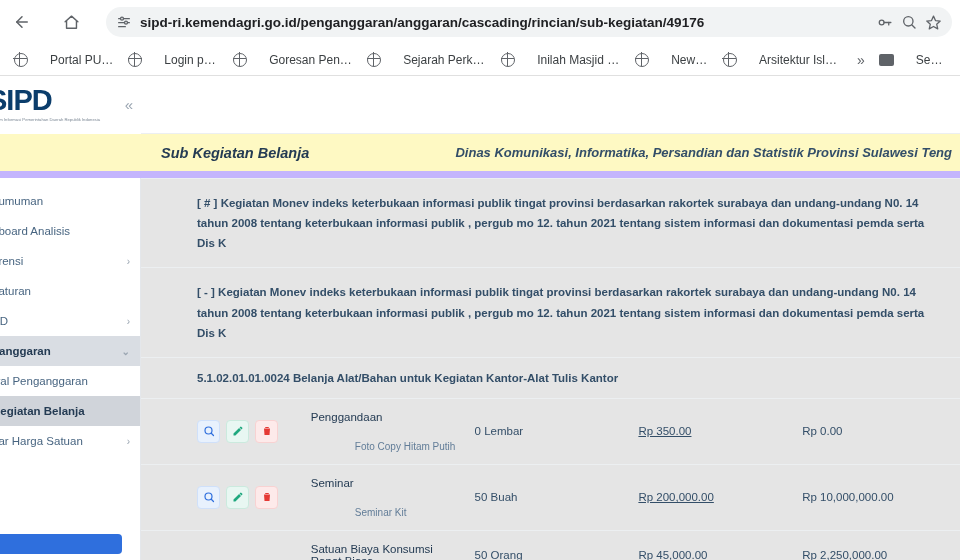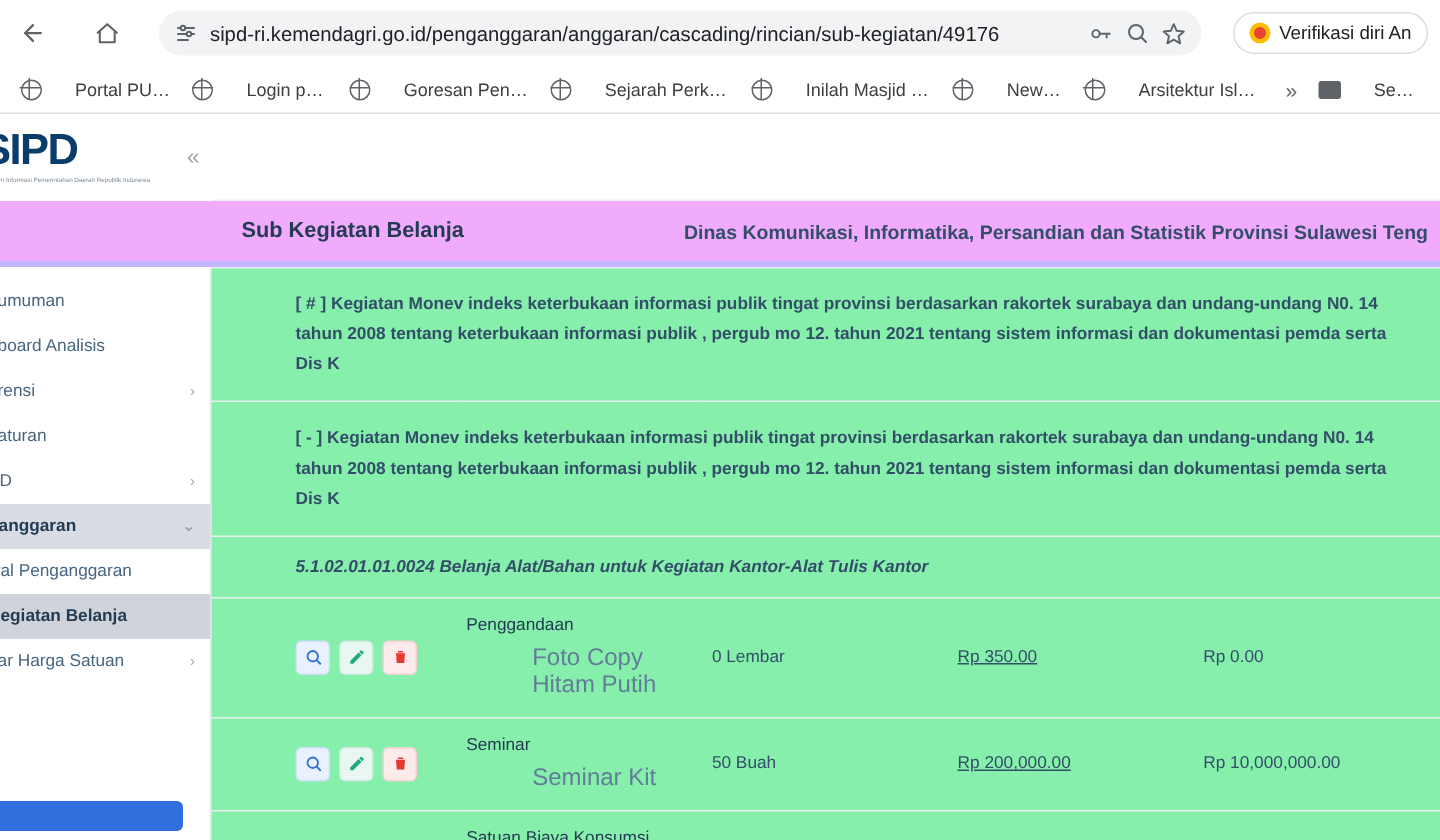--- a/index.html
+++ b/index.html
@@ -7,21 +7,21 @@
   body {
     width:960px; height:560px; overflow:hidden;
     font-family:"Liberation Sans", sans-serif;
     background:#ffffff; color:#202124;
     font-size:13px;
   }
 
   
   .chrome { background:#ffffff; }
   .toolbar {
-    display:flex; align-items:center; height:44px; padding:0 8px; gap:21px;
+    display:flex; align-items:center; height:44px; padding:0 8px; gap:21px;font-weight:bold;
   }
   .nav-btn {
     width:28px; height:28px; border-radius:50%;
     display:flex; align-items:center; justify-content:center;
     color:#5f6368; flex:none; cursor:pointer;
   }
   .omnibox {
     flex:1; display:flex; align-items:center; height:30px;
     background:#f1f3f4; border-radius:16px; padding:0 10px; gap:8px;
     min-width:0;
@@ -112,22 +112,23 @@
     width:34px; height:38px; background:#f6c445; border:1px solid #c79a14;
     border-radius:3px 3px 14px 14px; position:relative; flex:none; margin-left:4px;
   }
   .crest:after {
     content:""; position:absolute; left:50%; top:6px; transform:translateX(-50%);
     width:16px; height:20px; background:#e53935; border-radius:2px 2px 8px 8px;
   }
 
   
   .subheader {
-    display:flex; align-items:center; height:44px; background:#f0abfc;
-    border-bottom:4px solid #c4b5fd;
+    display:flex; align-items:center; height:44px; background:#fef9c3;
+    border-bottom:7px solid #c4b5fd;
+    font-style:italic;
   }
   .subheader .spacer { width:141px; flex:none; }
   .subheader-inner {
     flex:1; display:flex; align-items:center; justify-content:space-between;
     padding:0 8px 0 20px; min-width:0;
   }
   .sub-title { font-size:14.5px; font-weight:bold; color:#243b53; }
   .sub-right {
     font-size:13px; font-weight:bold; color:#334e68;
     white-space:nowrap; overflow:hidden; text-overflow:clip;
@@ -147,43 +148,42 @@
   .side-item .txt { margin-left:-8px; overflow:hidden; text-overflow:ellipsis; }
   .side-item.active-blue { background:#d9dde3; color:#243b53; font-weight:bold; }
   .side-item.active-gray { background:#d0d4da; color:#243b53; font-weight:bold; }
   .chev { color:#9aa5b1; font-size:10px; }
   .side-btn-bottom {
     position:absolute; left:-8px; bottom:6px; width:130px; height:20px;
     background:#2f6fdd; border-radius:4px;
   }
 
   
-  .content { flex:1; overflow:hidden; background:#86efac; position:relative; }
+  .content { flex:1; overflow:hidden; background:#e5e5e5; position:relative; }
   .tbl { width:100%; border-collapse:collapse; table-layout:fixed; }
   .tbl td {
     border-top:1px solid #eceff1; vertical-align:middle;
     padding:12px 6px; font-size:11.5px; color:#334e68;
   }
   .c-act { width:112px; padding-left:56px !important; }
   .c-name { }
   .c-qty  { width:86px; }
   .c-price{ width:96px;text-decoration:underline; }
   .c-total{ width:96px; padding-right:20px !important; }
 
   .note-cell {
     padding:14px 20px 14px 56px !important; font-size:11.5px; font-weight:bold;
     color:#334e68; line-height:1.75;
   }
   .group-cell {
     padding:14px 20px 14px 56px !important; font-size:12px; font-weight:bold;
     color:#243b53;
-    font-style:italic;
   }
   .item-title { font-weight:normal; color:#243b53; font-size:11.5px; }
-  .item-sub { color:#627d98; font-size:16px; margin-top:7px;padding-left:44px; }
+  .item-sub { color:#627d98; font-size:10px; margin-top:18px;padding-left:44px; }
 
   .actions { display:flex; gap:6px; }
   .abtn {
     width:23px; height:23px; border-radius:4px; display:flex;
     align-items:center; justify-content:center; cursor:pointer;
     border:1px solid transparent;
   }
   .abtn.view { background:#e8f1fd; color:#2f6fdd; border-color:#cfe0fa; }
   .abtn.edit { background:#e8f7f2; color:#1fa87e; border-color:#cbeade; }
   .abtn.del  { background:#fdeaea; color:#e53935; border-color:#f8d2d2; }
@@ -233,24 +233,20 @@
             <circle cx="11" cy="11" r="7"></circle>
             <line x1="16.5" y1="16.5" x2="21" y2="21"></line>
           </svg>
       </span>
       <span class="omni-icon">
         <svg width="17" height="17" viewBox="0 0 24 24" fill="none" stroke="currentColor" stroke-width="1.8" stroke-linejoin="round">
             <polygon points="12,3 14.8,9.2 21.5,9.9 16.5,14.4 18,21 12,17.6 6,21 7.5,14.4 2.5,9.9 9.2,9.2"></polygon>
           </svg>
       </span>
     </div>
-    <div class="profile-pill">
-      <span class="profile-dot"></span>
-      <span>Verifikasi diri An</span>
-    </div>
   </div>
 
   <div class="bookmarks">
     <div class="bm">
       <span class="globe"></span>
       <span class="label">Portal PUPNS</span>
     </div>
     <div class="bm">
       <span class="globe"></span>
       <span class="label">Login pupns</span>

